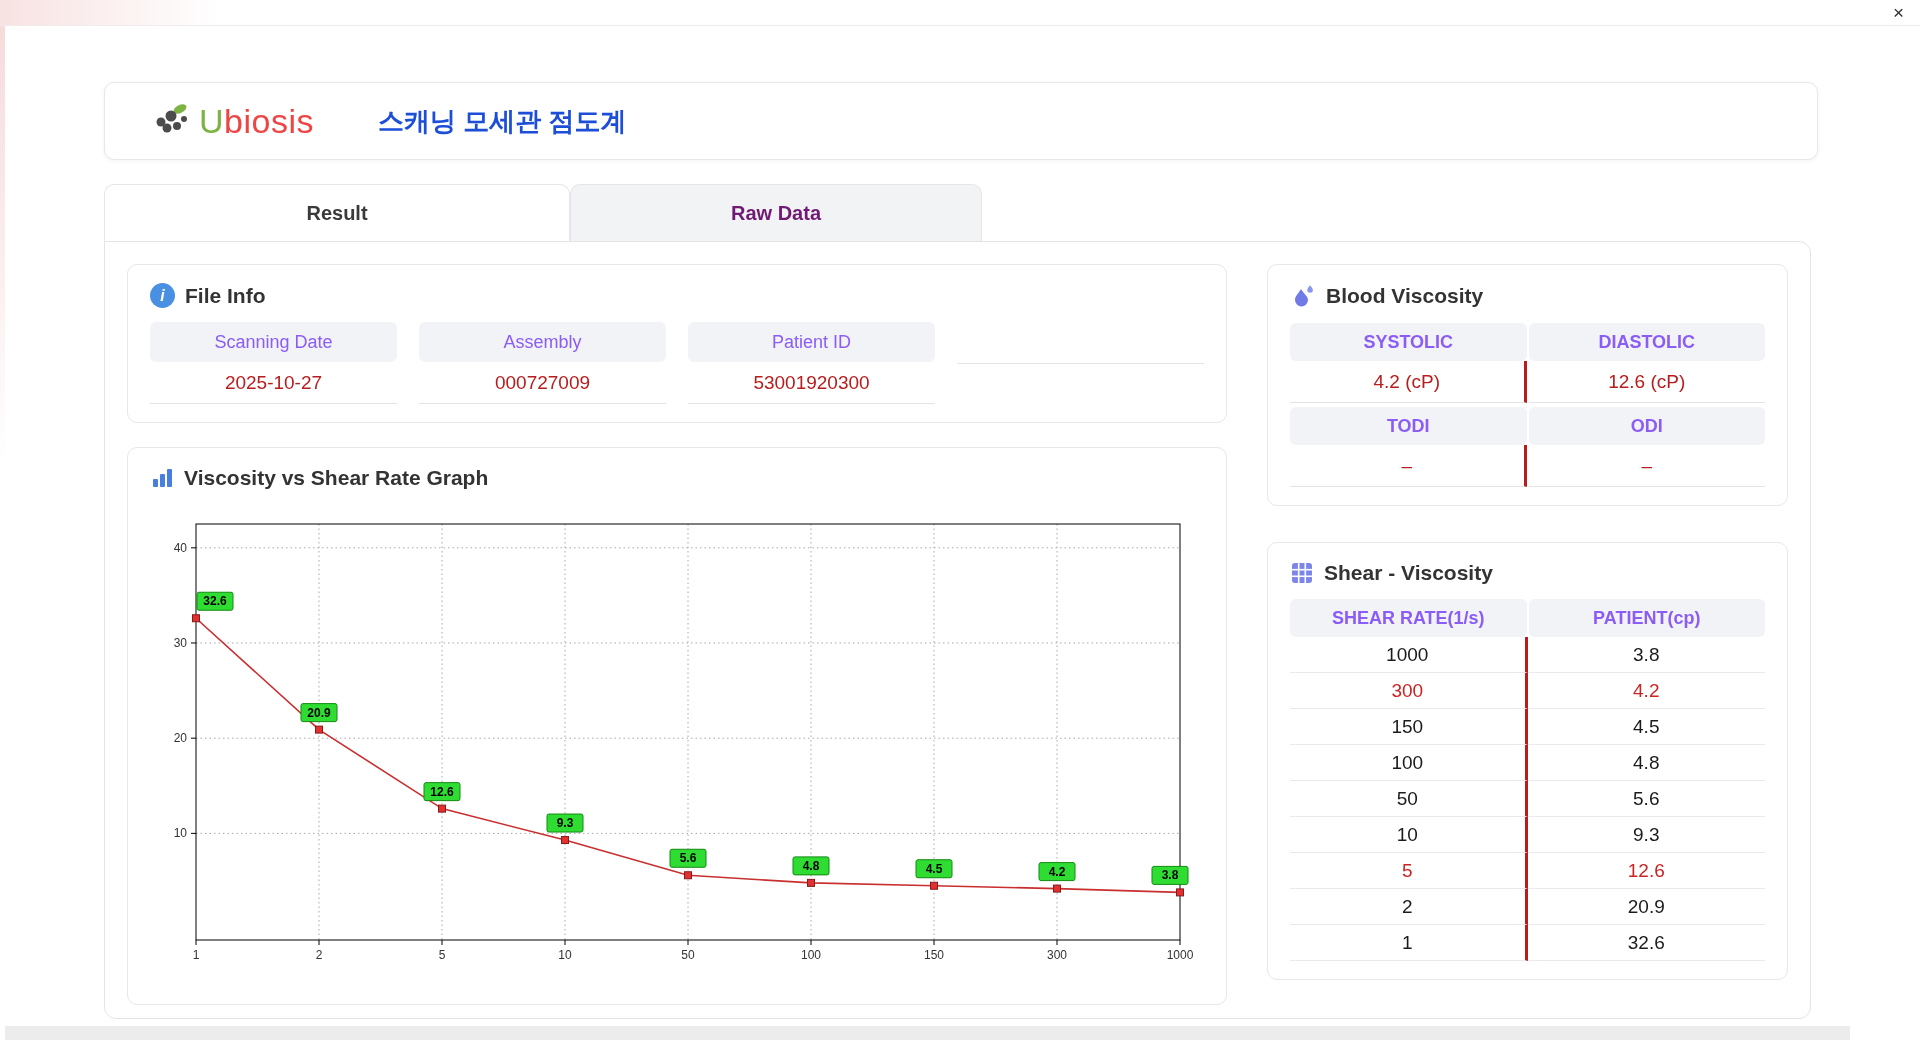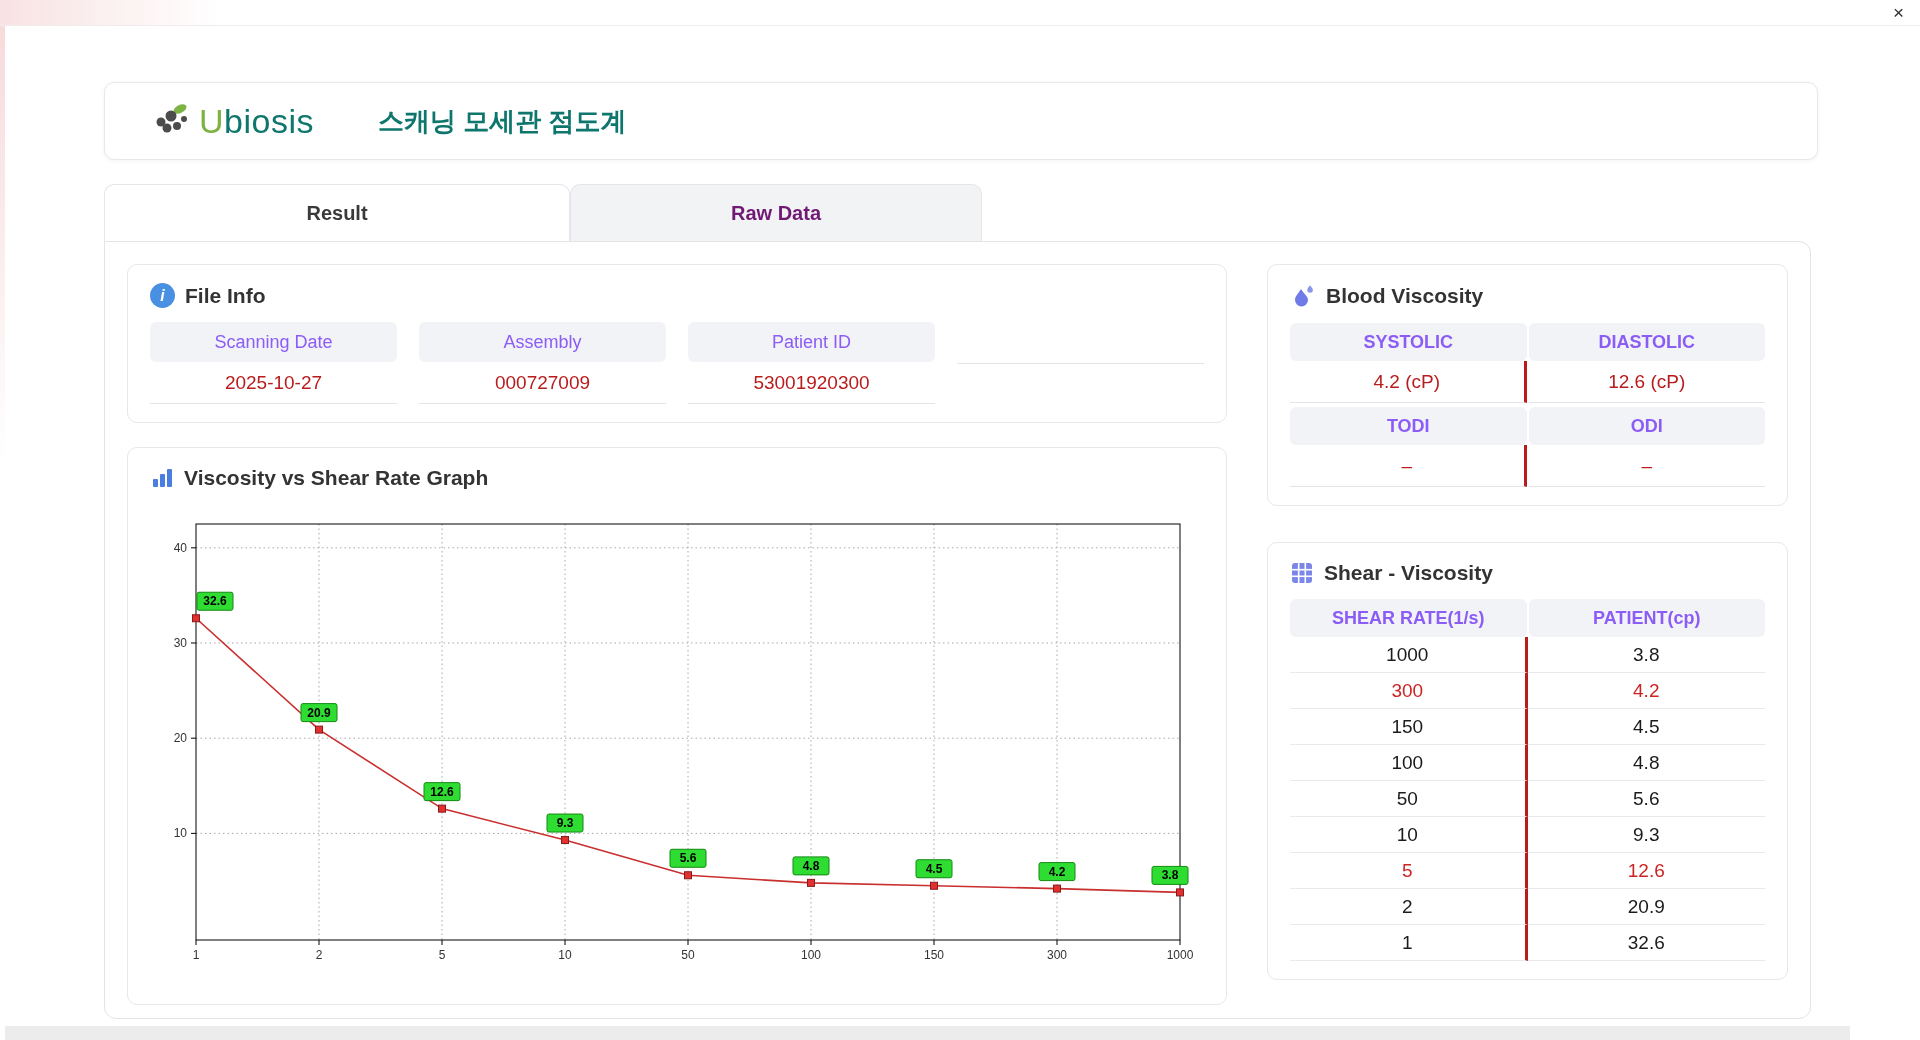--- a/index.html
+++ b/index.html
@@ -31,22 +31,22 @@
   
   .header-card {
     width:1714px; height:78px; background:#fff;
     border:1px solid #e7e7ec; border-radius:10px;
     box-shadow:0 1px 4px rgba(0,0,0,.05);
     display:flex; align-items:center; padding:0 44px; gap:64px;
   }
   .logo { display:flex; align-items:center; gap:6px; }
   .logo-text { font-size:34px; font-weight:500; letter-spacing:.5px; }
   .logo-u { color:#7cb342; }
-  .logo-rest { color:#0f766e; }
-  .app-title { color:#0f766e; font-weight:700; font-size:26px; }
+  .logo-rest { color:#ef4444; }
+  .app-title { color:#1d4ed8; font-weight:700; font-size:26px; }
 
   
   .tabs { display:flex; margin-top:24px; position:relative; z-index:2; }
   .tab {
     height:57px; line-height:56px; text-align:center; font-size:20px;
     border-radius:10px 10px 0 0; border:1px solid #e5e5ea; border-bottom:none;
   }
   .tab.active {
     width:466px; background:#fff; color:#3a3a3a; font-weight:700; margin-bottom:-1px;
   }

